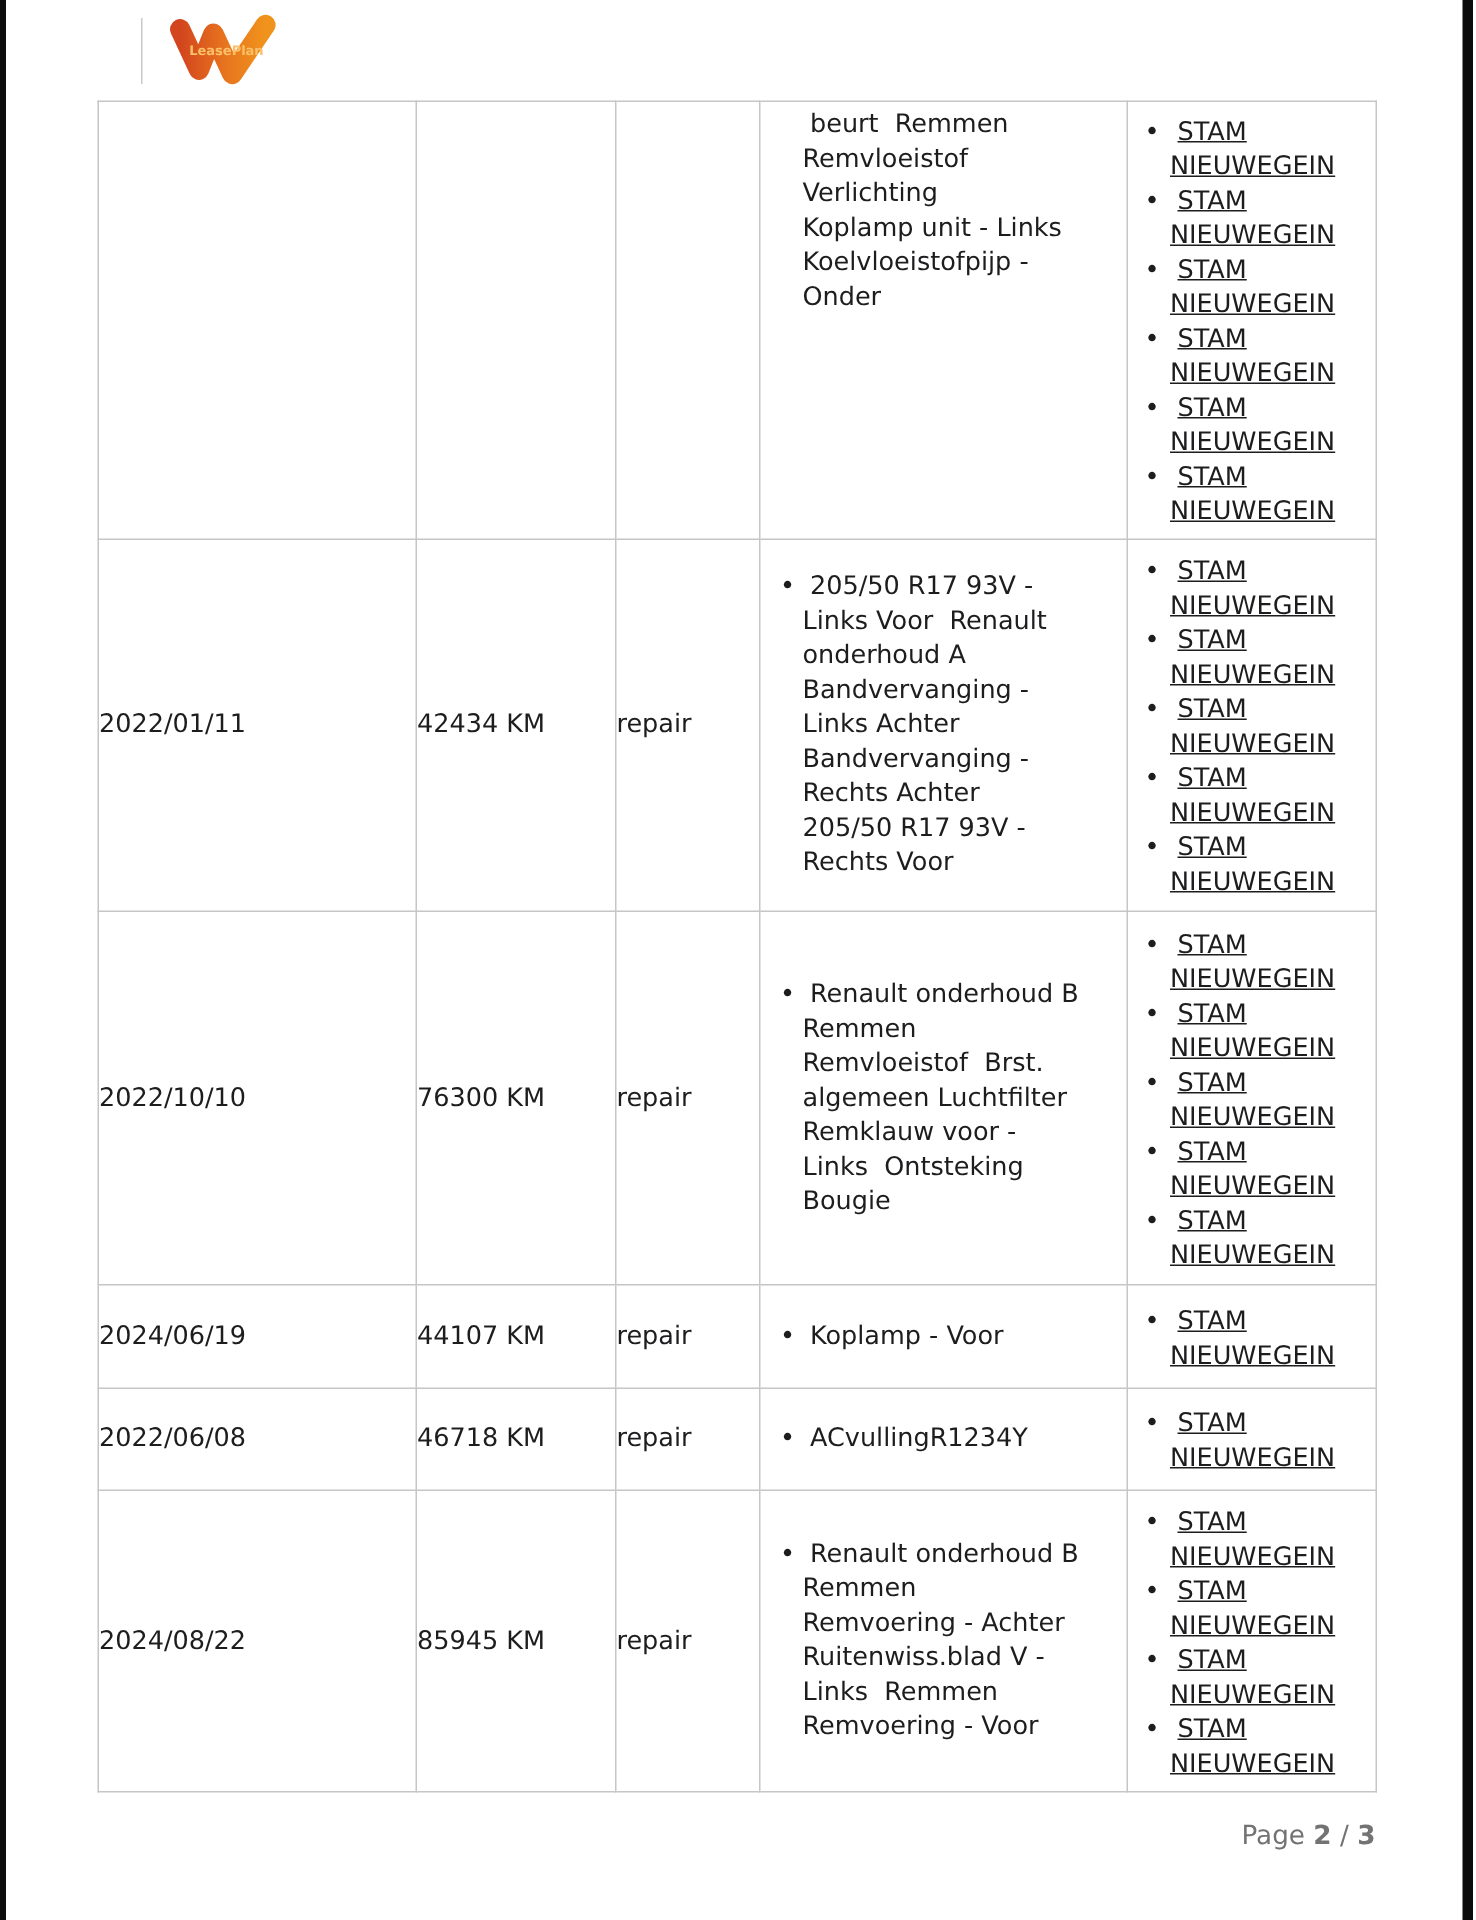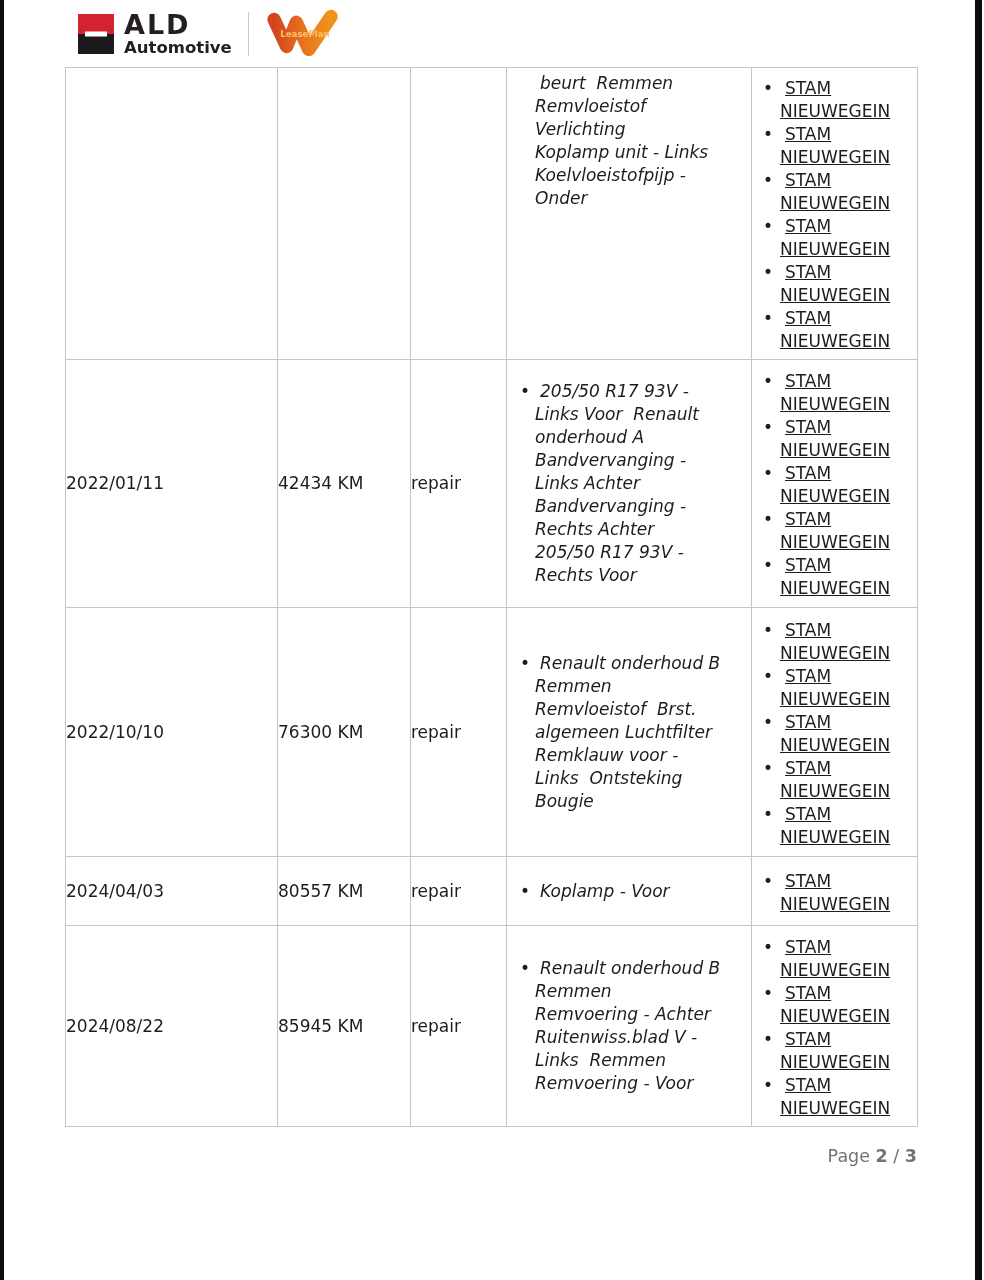--- a/index.html
+++ b/index.html
@@ -34,21 +34,21 @@
   table.history td{border:1px solid #c6c6c6;padding:0;vertical-align:middle;overflow:hidden;}
   col.c-date{width:212px;}col.c-km{width:133px;}col.c-type{width:96px;}
   col.c-desc{width:245px;}col.c-loc{width:166px;}
   td.date{padding-left:14px;}
   td.km{padding-left:10px;margin-left:40px;}
   td.type{padding-left:11px;margin-left:29px;}
   td.desc{vertical-align:middle;}
   tr.continuation td.desc{vertical-align:top;}
   tr.continuation .desc-item{padding-top:4px;}
   td.loc{vertical-align:top;}
-  .desc-item{display:flex;align-items:flex-start;font-style:italic;}
+  .desc-item{display:flex;align-items:flex-start;}
   .desc-bullet{flex:0 0 28px;box-sizing:border-box;padding-left:13px;}
   .desc-text{flex:1;white-space:pre-wrap;text-indent:5px;padding-right:4px;}
   .loc-list{padding-top:3px;}
   .loc-item{display:flex;align-items:flex-start;}
   .loc-bullet{flex:0 0 28px;box-sizing:border-box;padding-left:11px;}
   .loc-text{flex:1;text-indent:5px;padding-right:2px;text-decoration:underline;}
   tr.r0{height:292px;}tr.r1{height:248px;}tr.r2{height:249px;}
   tr.r3{height:69px;}tr.r4{height:68px;}tr.r5{height:201px;}
 
   
@@ -58,31 +58,20 @@
   }
   .page-footer b{font-weight:bold;}
 </style>
 </head>
 <body>
 
 <div class="edge-strip left"></div>
 <div class="edge-strip right"></div>
 
 <div class="header">
-  <div class="ald-logo">
-    <div class="ald-mark">
-      <div class="ald-mark-top"></div>
-      <div class="ald-mark-bottom"></div>
-      <div class="ald-mark-dash"></div>
-    </div>
-    <div class="ald-text">
-      <div class="ald-name">ALD</div>
-      <div class="ald-subname">Automotive</div>
-    </div>
-  </div>
   <div class="logo-divider"></div>
   <svg class="lp-logo" viewBox="0 0 84 56">
     <defs>
       <linearGradient id="lpg" x1="0" y1="0" x2="1" y2="0">
         <stop offset="0" stop-color="#D2451E"></stop>
         <stop offset="0.55" stop-color="#E8761E"></stop>
         <stop offset="1" stop-color="#F0931C"></stop>
       </linearGradient>
     </defs>
     <path d="M11 14 L24 42 L34 17 L47 45 L70 11" fill="none" stroke="url(#lpg)" stroke-width="14" stroke-linecap="round" stroke-linejoin="round"></path>
@@ -221,27 +210,46 @@
               <span class="loc-text">STAM NIEUWEGEIN</span>
             </div>
             <div class="loc-item">
               <span class="loc-bullet">•</span>
               <span class="loc-text">STAM NIEUWEGEIN</span>
             </div>
           </div>
         </td>
       </tr>
       <tr class="r3">
-        <td class="date">2024/04/03</td>
-        <td class="km">80557 KM</td>
+        <td class="date">2024/06/19</td>
+        <td class="km">44107 KM</td>
         <td class="type">repair</td>
         <td class="desc">
           <div class="desc-item">
             <span class="desc-bullet">•</span>
             <span class="desc-text">Koplamp - Voor</span>
+          </div>
+        </td>
+        <td class="loc">
+          <div class="loc-list">
+            <div class="loc-item">
+              <span class="loc-bullet">•</span>
+              <span class="loc-text">STAM NIEUWEGEIN</span>
+            </div>
+          </div>
+        </td>
+      </tr>
+      <tr class="r4">
+        <td class="date">2022/06/08</td>
+        <td class="km">46718 KM</td>
+        <td class="type">repair</td>
+        <td class="desc">
+          <div class="desc-item">
+            <span class="desc-bullet">•</span>
+            <span class="desc-text">ACvullingR1234Y</span>
           </div>
         </td>
         <td class="loc">
           <div class="loc-list">
             <div class="loc-item">
               <span class="loc-bullet">•</span>
               <span class="loc-text">STAM NIEUWEGEIN</span>
             </div>
           </div>
         </td>

